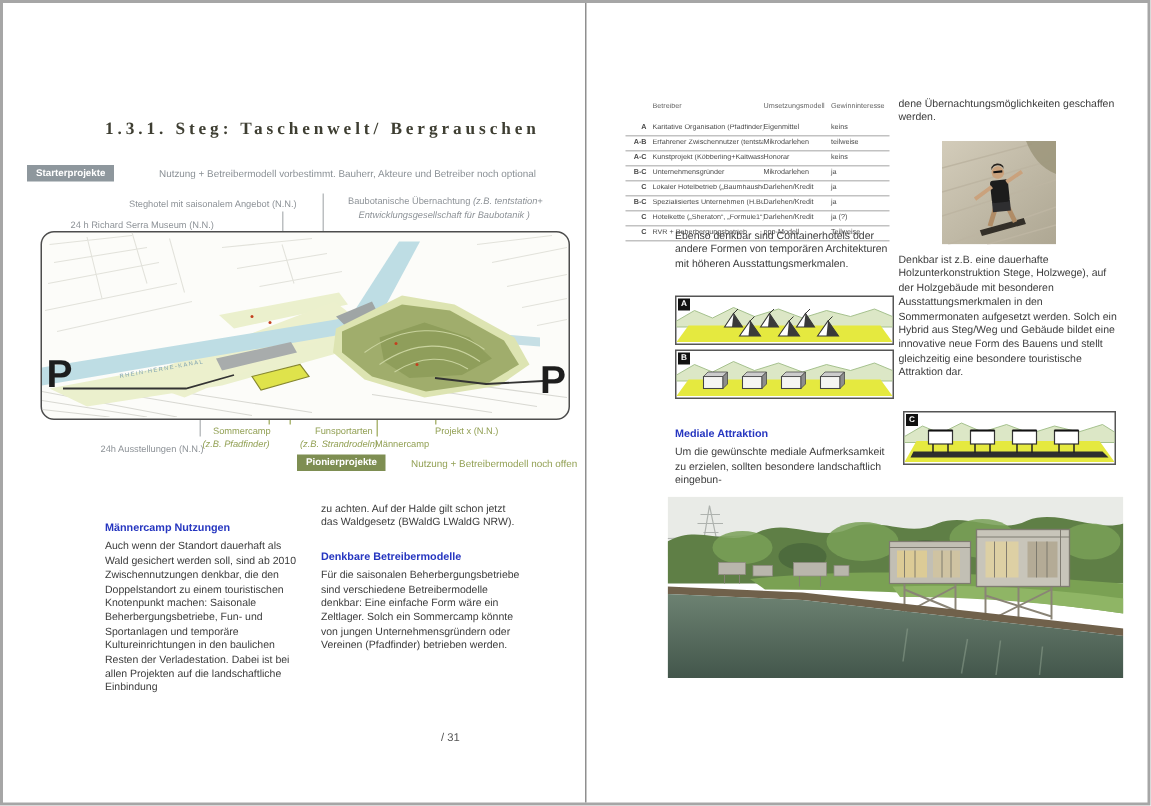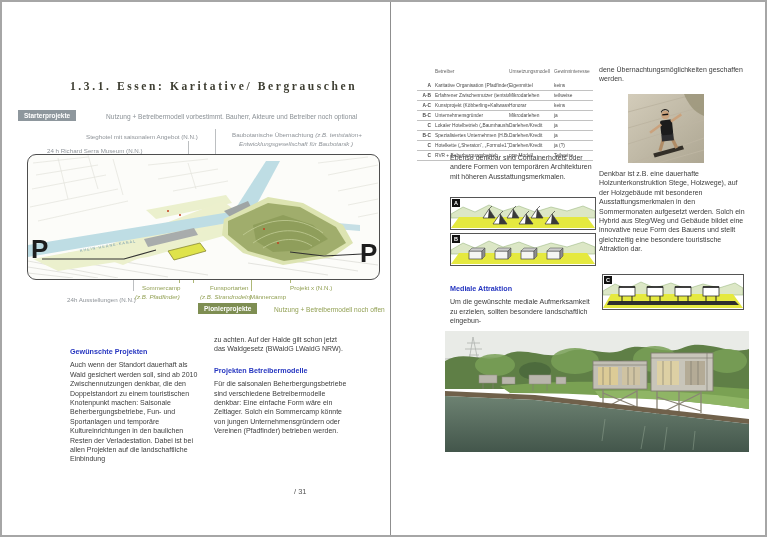--- a/index.html
+++ b/index.html
@@ -42,21 +42,21 @@
   .miniimg{position:absolute;border:1px solid #555;background:#fff;box-sizing:border-box;}
   .minitag{position:absolute;left:1px;top:1px;width:8px;height:8px;background:#111;
     color:#fff;font-size:5.5px;font-weight:bold;text-align:center;line-height:8px;}
   .photo{position:absolute;overflow:hidden;}
 </style>
 </head>
 <body>
 
 <div id="canvas">
 
-  <div class="abs doc-title" style="left:68px;top:78px;">1.3.1. Essen: Karitative/ Bergrauschen</div>
+  <div class="abs doc-title" style="left:68px;top:78px;">1.3.1. Steg: Taschenwelt/ Bergrauschen</div>
 
   <div class="abs badge badge-gray" style="left:16px;top:108px;">Starterprojekte</div>
   <div class="abs cap-gray" style="left:104px;top:111px;">Nutzung + Betreibermodell vorbestimmt. Bauherr, Akteure und Betreiber noch optional</div>
 
   <div class="abs lblg" style="left:84px;top:131px;">Steghotel mit saisonalem Angebot (N.N.)</div>
   <div class="abs lblg" style="left:230px;top:129px;">
     <span>Baubotanische Übernachtung </span><span class="it">(z.B. tentstation+</span>
   </div>
   <div class="abs lblg it" style="left:237px;top:138px;">Entwicklungsgesellschaft für Baubotanik )</div>
   <div class="abs lblg" style="left:45px;top:145px;">24 h Richard Serra Museum (N.N.)</div>
@@ -125,26 +125,26 @@
   <div class="abs lblo it" style="left:133px;top:291px;">(z.B. Pfadfinder)</div>
   <div class="abs lblo" style="left:208px;top:282px;">Funsportarten</div>
   <div class="abs lblo it" style="left:198px;top:291px;">(z.B. Strandrodeln)</div>
   <div class="abs lblo" style="left:248px;top:291px;">Männercamp</div>
   <div class="abs lblo" style="left:288px;top:282px;">Projekt x  (N.N.)</div>
 
   <div class="abs badge badge-olive" style="left:196px;top:301px;">Pionierprojekte</div>
   <div class="abs cap-olive" style="left:272px;top:304px;">Nutzung + Betreibermodell noch offen</div>
 
   <div class="bodycol" style="left:68px;top:333px;width:134px;">
-    <div class="bhead">Gewünschte Projekten</div>
+    <div class="bhead">Männercamp Nutzungen</div>
     <p class="bpar">Auch wenn der Standort dauerhaft als Wald gesichert werden soll, sind ab 2010 Zwischennutzungen denkbar, die den Doppelstandort zu einem touristischen Knotenpunkt machen: Saisonale Beherbergungsbetriebe, Fun- und Sportanlagen und temporäre Kultureinrichtungen in den baulichen Resten der Verladestation. Dabei ist bei allen Projekten auf die landschaftliche Einbindung</p>
   </div>
   <div class="bodycol" style="left:212px;top:333px;width:134px;">
     <p class="bpar">zu achten. Auf der Halde gilt schon jetzt das Waldgesetz (BWaldG LWaldG NRW).</p>
-    <div class="bhead">Projekten Betreibermodelle</div>
+    <div class="bhead">Denkbare Betreibermodelle</div>
     <p class="bpar">Für die saisonalen Beherbergungsbetriebe sind verschiedene Betreibermodelle denkbar: Eine einfache Form wäre ein Zeltlager. Solch ein Sommercamp könnte von jungen Unternehmensgründern oder Vereinen (Pfadfinder) betrieben werden.</p>
   </div>
 
   <div class="abs pagenum" style="left:292px;top:485px;text-align:right;">/ 31</div>
 
   <div class="pagediv" style="left:388px;"></div>
 
   <div class="tbl">
     <div class="thead">
       <div class="tc1"></div>

